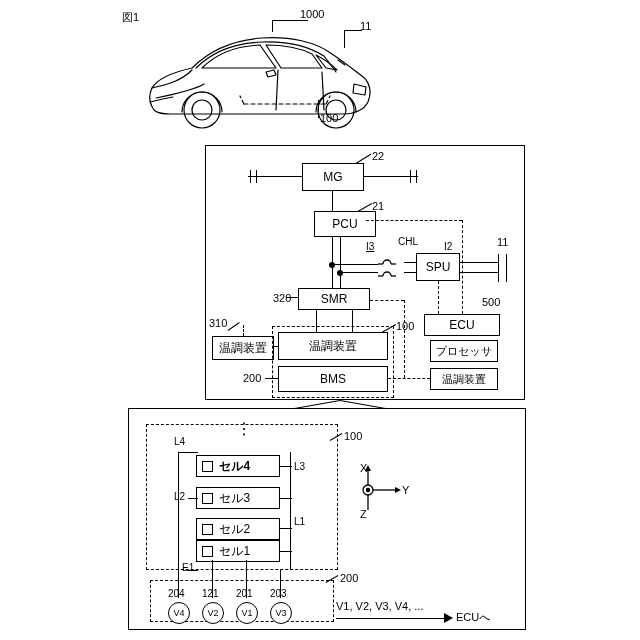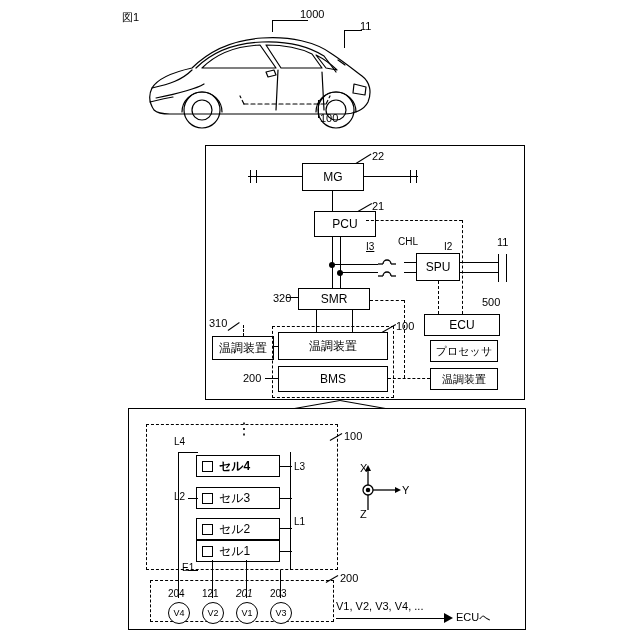--- a/index.html
+++ b/index.html
@@ -212,21 +212,21 @@
 <div class="ln vln" style="left:212px;top:560px;height:38px;"></div>
 <div class="ln vln" style="left:246px;top:560px;height:38px;"></div>
 <div class="ln vln" style="left:280px;top:570px;height:28px;"></div>
 
 <div class="dashpanel" style="left:150px;top:580px;width:184px;height:42px;"></div>
 <div class="abs lbl" style="left:340px;top:572px;">200</div>
 <div class="ln hln" style="left:326px;top:582px;width:14px;transform:rotate(-30deg);transform-origin:left center;"></div>
 
 <div class="abs lbl-sm" style="left:168px;top:588px;">204</div>
 <div class="abs lbl-sm" style="left:202px;top:588px;">121</div>
-<div class="abs lbl-sm" style="left:236px;top:588px;font-style:italic;">201</div>
+<div class="abs lbl-sm" style="left:236px;top:588px;">201</div>
 <div class="abs lbl-sm" style="left:270px;top:588px;">203</div>
 
 <div class="vcirc" style="left:168px;top:602px;">V4</div>
 <div class="vcirc" style="left:202px;top:602px;">V2</div>
 <div class="vcirc" style="left:236px;top:602px;">V1</div>
 <div class="vcirc" style="left:270px;top:602px;">V3</div>
 
 <div class="abs lbl" style="left:336px;top:600px;">V1, V2, V3, V4, ...</div>
 <div class="ln hln" style="left:336px;top:618px;width:110px;"></div>
 <div class="abs" style="left:444px;top:613px;width:0;height:0;border-top:5px solid transparent;border-bottom:5px solid transparent;border-left:9px solid #000;"></div>

